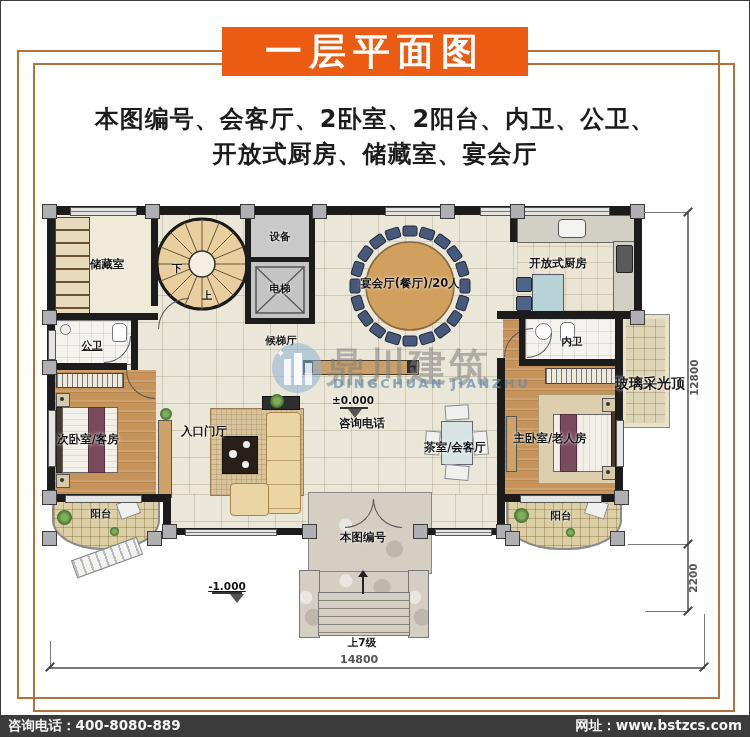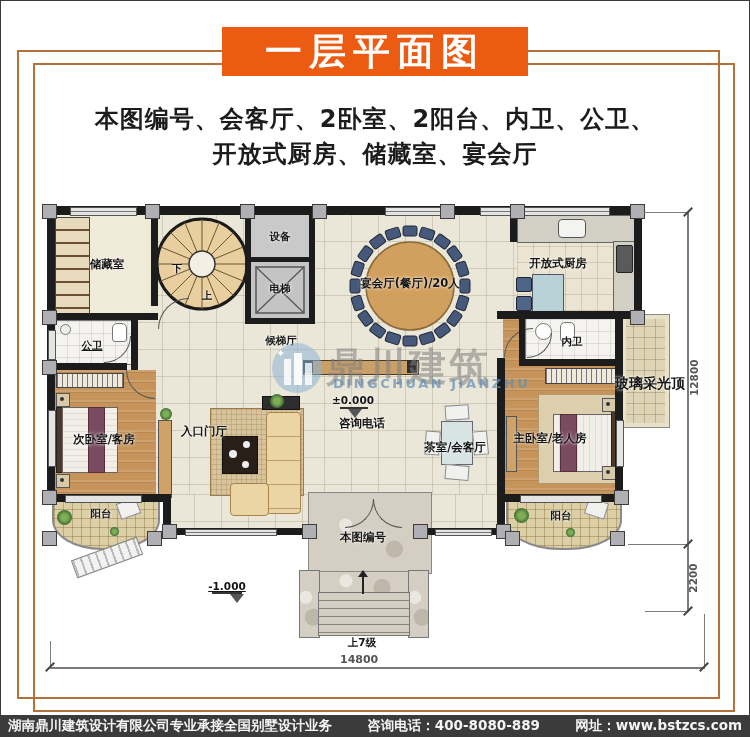--- a/index.html
+++ b/index.html
@@ -317,21 +317,21 @@
 
 <div class="lbl" style="left:107px;top:264px;">储藏室</div>
 <div class="lbl sm" style="left:280px;top:237px;">设备</div>
 <div class="lbl sm" style="left:280px;top:289px;">电梯</div>
 <div class="lbl sm" style="left:92px;top:346px;text-decoration:underline;">公卫</div>
 <div class="lbl sm" style="left:281px;top:341px;">候梯厅</div>
 <div class="lbl" style="left:410px;top:283px;">宴会厅(餐厅)/20人</div>
 <div class="lbl" style="left:558px;top:263px;">开放式厨房</div>
 <div class="lbl sm" style="left:572px;top:342px;">内卫</div>
 <div class="lbl sm" style="left:650px;top:384px;font-size:14px;">玻璃采光顶</div>
-<div class="lbl" style="left:104px;top:439px;text-align:right;">次卧室/客房</div>
+<div class="lbl" style="left:88px;top:439px;text-align:right;">次卧室/客房</div>
 <div class="lbl" style="left:204px;top:431px;">入口门厅</div>
 <div class="lbl" style="left:362px;top:423px;">咨询电话</div>
 <div class="lbl" style="left:455px;top:447px;">茶室/会客厅</div>
 <div class="lbl" style="left:550px;top:438px;">主卧室/老人房</div>
 <div class="lbl sm" style="left:101px;top:514px;">阳台</div>
 <div class="lbl sm" style="left:561px;top:516px;">阳台</div>
 <div class="lbl" style="left:363px;top:537px;">本图编号</div>
 <div class="lbl sm" style="left:177px;top:269px;">下</div>
 <div class="lbl sm" style="left:207px;top:296px;">上</div>
 <div class="lbl sm" style="left:362px;top:643px;">上7级</div>
@@ -363,16 +363,15 @@
 <div class="wm" style="left:272px;top:343px;width:50px;height:50px;border-radius:50%;background:rgba(140,178,214,.55);">
   <div style="position:absolute;left:12px;top:16px;width:7px;height:26px;background:rgba(255,255,255,.85);"></div>
   <div style="position:absolute;left:22px;top:10px;width:8px;height:32px;background:rgba(255,255,255,.9);"></div>
   <div style="position:absolute;left:33px;top:20px;width:7px;height:22px;background:rgba(255,255,255,.8);"></div>
   <div style="position:absolute;left:4px;top:4px;color:#fff;font-size:11px;">✦</div>
 </div>
 <div class="wm" style="left:326px;top:340px;font-size:39px;font-weight:bold;letter-spacing:2px;color:rgba(125,125,125,.55);">鼎川建筑</div>
 <div class="wm" style="left:333px;top:376px;font-size:13px;font-weight:bold;letter-spacing:2.5px;color:rgba(95,140,180,.7);">DINGCHUAN JIANZHU</div>
 
 <div id="footer">
-  <span>湖南鼎川建筑设计有限公司专业承接全国别墅设计业务</span>
   <span>咨询电话：400-8080-889</span>
   <span>网址：www.bstzcs.com</span>
 </div>
 
 </body></html>

